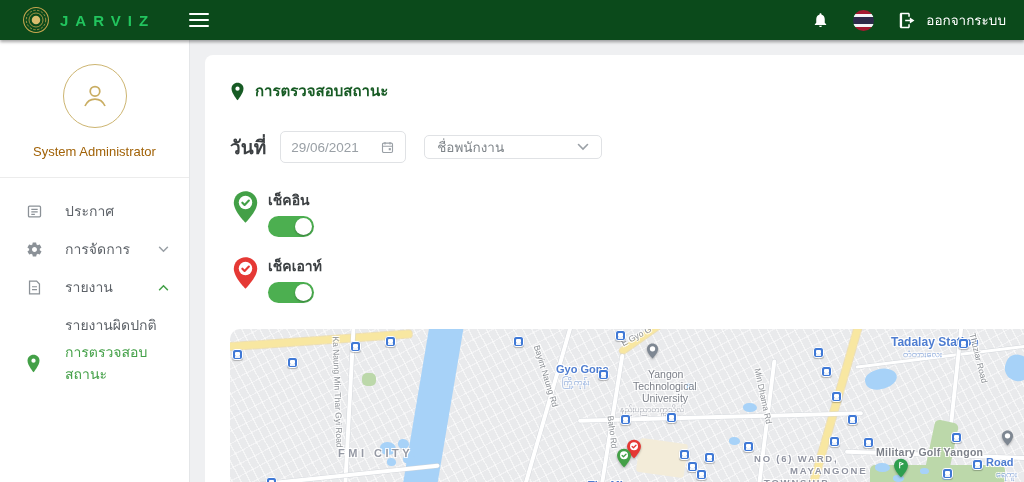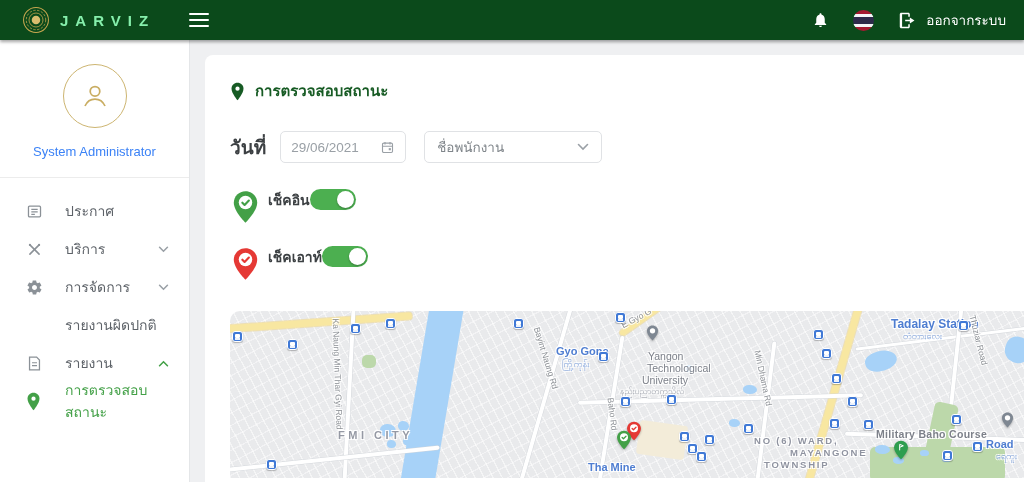--- a/index.html
+++ b/index.html
@@ -9,67 +9,67 @@
     font-family:"Liberation Sans","DejaVu Sans",sans-serif;
     background:#eff0f2;
   }
   
   .topbar {
     height:40px; background:#0b4a1b; display:flex; align-items:center;
     padding:0 18px 0 22px; position:relative; z-index:9;
     box-shadow:0 2px 3px rgba(0,0,0,.35);
   }
   .brand-wrap { display:flex; align-items:center; gap:10px; }
-  .brand { color:#86efac; letter-spacing:7px; font-size:15px; font-weight:600; }
+  .brand { color:#22c55e; letter-spacing:7px; font-size:15px; font-weight:600; }
   .hamburger { margin-left:34px; width:20px; cursor:pointer; }
   .hamburger span { display:block; height:2.5px; background:#fff; margin:3.4px 0; border-radius:1px; }
   .topbar-right { margin-left:auto; display:flex; align-items:center; gap:24px; }
   .flag {
     width:21px; height:21px; border-radius:50%;
     background:linear-gradient(180deg,#a51931 0%,#a51931 18%,#f4f5f8 18%,#f4f5f8 34%,#2d2a4a 34%,#2d2a4a 66%,#f4f5f8 66%,#f4f5f8 82%,#a51931 82%);
     cursor:pointer;
   }
   .logout { display:flex; align-items:center; gap:9px; color:#fff; font-size:13.5px; cursor:pointer; }
   .iconbtn { display:flex; align-items:center; cursor:pointer; }
   
   .shell { display:flex; height:442px; }
   .sidebar { width:190px; background:#fff; border-right:1px solid #e4e6e8; flex:none; }
   .profile { text-align:center; padding-top:24px; padding-bottom:18px; }
   .avatar {
     width:64px; height:64px; margin:0 auto 16px; border:1.5px solid #cdb571;
     border-radius:50%; display:flex; align-items:center; justify-content:center;
   }
-  .profile-name { font-size:13px; color:#3b82f6; }
+  .profile-name { font-size:13px; color:#a16207; }
   .divider { height:1px; background:#ececec; }
   .menu { padding-top:14px; }
   .menu-item { display:flex; align-items:center; height:38px; padding:0 20px 0 26px; font-size:14px; color:#5d6268; cursor:pointer; }
   .menu-item .mi-icon { width:18px; display:flex; margin-right:21px; flex:none; }
   .menu-item .mi-chev { margin-left:auto; display:flex; }
   .menu-item.sub { padding-left:65px; }
   .menu-item.active { color:#43a047; }
   
   .content { flex:1; background:#eff0f2; overflow:hidden; }
   .card { margin:15px 0 0 15px; background:#fff; border-radius:8px 0 0 0; height:427px; padding:24px 0 0 25px; }
   .card-title { display:flex; align-items:center; gap:10px; color:#175b24; font-weight:bold; font-size:15px; }
   .form-row { display:flex; align-items:center; margin-top:28px; }
   .form-label { font-size:19px; font-weight:bold; color:#3c4043; margin-right:14px; }
   .date-input {
     width:126px; height:32px; border:1px solid #e0e2e5; border-radius:5px;
     display:flex; align-items:center; padding:0 10px; gap:6px; background:#fff;
   }
   .date-input input { border:none; outline:none; width:100%; color:#9aa0a6; font-size:13.5px; font-family:inherit; padding:0; background:transparent; }
   .select-box {
-    width:178px; height:32px; border:1px solid #e0e2e5; border-radius:5px;
+    width:178px; height:24px; border:1px solid #e0e2e5; border-radius:5px;
     display:flex; align-items:center; justify-content:space-between;
     padding:0 12px; margin-left:18px; color:#80868b; font-size:13.5px; cursor:pointer; background:#fff;
   }
   .toggle-row { display:flex; align-items:flex-start; margin-top:26px; }
   .toggle-row + .toggle-row { margin-top:18px; }
   .toggle-pin { width:27px; margin:1px 9px 0 2px; flex:none; }
-  .toggle-col { display:flex; flex-direction:row; }
+  .toggle-col { display:flex; flex-direction:column; }
   .toggle-label { font-size:14px; font-weight:600; color:#3c4043; margin-bottom:5px; }
   .switch { width:46px; height:21px; border-radius:11px; background:#ccc; position:relative; cursor:pointer; }
   .switch.on { background:#4caf50; }
   .switch .knob { position:absolute; top:2px; left:2px; width:17px; height:17px; border-radius:50%; background:#fff; box-shadow:0 1px 2px rgba(0,0,0,.3); }
   .switch.on .knob { left:27px; }
   
   .map { position:relative; margin-top:26px; height:167px; border-radius:10px 0 0 0; background:#e9eaec; overflow:hidden; cursor:grab; }
   .map::before {
     content:""; position:absolute; inset:0; z-index:0;
     background:
@@ -161,62 +161,47 @@
           <span class="mi-icon">
             <svg viewBox="0 0 24 24" width="17" height="17" fill="none" stroke="#8b9197" stroke-width="1.8">
               <rect x="3.5" y="4.5" width="17" height="15" rx="1.5"></rect>
               <path d="M7.5 9h9M7.5 12.5h9M7.5 16h5"></path>
             </svg>
           </span>
           <span class="mi-label">ประกาศ</span>
         </div>
         <div class="menu-item">
           <span class="mi-icon">
-            <svg viewBox="0 0 24 24" width="17" height="17" fill="none" stroke="#8b9197" stroke-width="2.2" stroke-linecap="round">
-              <path d="M5.5 5.5l13 13M18.5 5.5l-13 13"></path>
-              <circle cx="5.5" cy="5.5" r="1.5" fill="#8b9197" stroke="none"></circle>
-              <circle cx="18.5" cy="5.5" r="1.5" fill="#8b9197" stroke="none"></circle>
-            </svg>
-          </span>
-          <span class="mi-label">บริการ</span>
-          <span class="mi-chev">
-            <svg width="11" height="7" viewBox="0 0 12 8" fill="none" stroke="#9aa0a6" stroke-width="1.8" stroke-linecap="round">
-              <path d="M1.5 1.5L6 6l4.5-4.5"></path>
-            </svg>
-          </span>
-        </div>
-        <div class="menu-item">
-          <span class="mi-icon">
             <svg viewBox="0 0 24 24" width="17" height="17" fill="#8b9197">
               <path d="M19.4 13c0-.3.1-.7.1-1s0-.7-.1-1l2.1-1.6c.2-.2.2-.4.1-.6l-2-3.5c-.1-.2-.4-.3-.6-.2l-2.5 1c-.5-.4-1.1-.7-1.7-1l-.4-2.6c0-.2-.2-.4-.5-.4h-4c-.2 0-.4.2-.5.4l-.4 2.6c-.6.2-1.1.6-1.7 1l-2.5-1c-.2-.1-.5 0-.6.2l-2 3.5c-.1.2-.1.5.1.6L4.5 11c0 .3-.1.7-.1 1s0 .7.1 1l-2.1 1.6c-.2.2-.2.4-.1.6l2 3.5c.1.2.4.3.6.2l2.5-1c.5.4 1.1.7 1.7 1l.4 2.6c0 .2.2.4.5.4h4c.2 0 .4-.2.5-.4l.4-2.6c.6-.2 1.2-.6 1.7-1l2.5 1c.2.1.5 0 .6-.2l2-3.5c.1-.2.1-.5-.1-.6L19.4 13zM12 15.5c-1.9 0-3.5-1.6-3.5-3.5s1.6-3.5 3.5-3.5 3.5 1.6 3.5 3.5-1.6 3.5-3.5 3.5z"></path>
             </svg>
           </span>
           <span class="mi-label">การจัดการ</span>
           <span class="mi-chev">
             <svg width="11" height="7" viewBox="0 0 12 8" fill="none" stroke="#9aa0a6" stroke-width="1.8" stroke-linecap="round">
               <path d="M1.5 1.5L6 6l4.5-4.5"></path>
             </svg>
           </span>
-        </div>
-        <div class="menu-item sub">
-          <span class="mi-label">รายงานผิดปกติ</span>
         </div>
         <div class="menu-item">
           <span class="mi-icon">
             <svg viewBox="0 0 24 24" width="17" height="17" fill="none" stroke="#8b9197" stroke-width="1.8">
               <path d="M5 3h10l4 4v14H5z"></path>
               <path d="M8.5 11h7M8.5 15h7" stroke-width="1.6"></path>
             </svg>
           </span>
           <span class="mi-label">รายงาน</span>
           <span class="mi-chev">
             <svg width="11" height="7" viewBox="0 0 12 8" fill="none" stroke="#43a047" stroke-width="1.8" stroke-linecap="round">
               <path d="M1.5 6.5L6 2l4.5 4.5"></path>
             </svg>
           </span>
+        </div>
+        <div class="menu-item sub">
+          <span class="mi-label">รายงานผิดปกติ</span>
         </div>
         <div class="menu-item active">
           <span class="mi-icon">
             <svg viewBox="0 0 24 30" width="15" height="19">
               <path d="M12 1C6.6 1 2.4 5.2 2.4 10.4 2.4 17.4 12 29 12 29s9.6-11.6 9.6-18.6C21.6 5.2 17.4 1 12 1z" fill="#43a047"></path>
               <circle cx="12" cy="10.5" r="3.4" fill="#fff"></circle>
             </svg>
           </span>
           <span class="mi-label">การตรวจสอบสถานะ</span>
         </div>
@@ -314,30 +299,30 @@
           <div class="shape water lake" style="left: 635px; top: 40px; width: 32px; height: 20px; transform: rotate(-15deg);"></div>
           <div class="shape water lake" style="left: 645px; top: 134px; width: 15px; height: 9px;"></div>
           <div class="shape water lake" style="left: 663px; top: 146px; width: 11px; height: 7px;"></div>
           <div class="shape water lake" style="left: 690px; top: 139px; width: 9px; height: 6px;"></div>
           <div class="shape water lake" style="left: 712px; top: 145px; width: 9px; height: 6px;"></div>
           <div class="shape water lake" style="left: 775px; top: 26px; width: 26px; height: 26px; transform: rotate(20deg);"></div>
           <span class="map-label area" style="left: 108px; top: 118px;">FMI CITY</span>
           <span class="map-label blue" style="left: 326px; top: 34px;">Gyo Gone</span>
           <span class="map-label blue-sub" style="left: 332px; top: 47px;">ကြို့ကုန်း</span>
           <span class="map-label gray" style="left: 418px; top: 39px;">Yangon</span>
-          <span class="map-label gray" style="left: 417px; top: 51px;">Technological</span>
+          <span class="map-label gray" style="left: 403px; top: 51px;">Technological</span>
           <span class="map-label gray" style="left: 412px; top: 63px;">University</span>
           <span class="map-label gray-sub" style="left: 390px; top: 75px;">နည်းပညာတက္ကသိုလ်</span>
           <span class="map-label blue-lg" style="left: 661px; top: 6px;">Tadalay Station</span>
           <span class="map-label blue-sub" style="left: 673px; top: 19px;">တံတားလေး</span>
           <span class="map-label roadlbl" style="left: 505px; top: 62px; transform: rotate(78deg);">Min Dhama Rd</span>
           <span class="map-label area-sm" style="left: 524px; top: 124px;">NO (6) WARD,</span>
           <span class="map-label area-sm" style="left: 560px; top: 136px;">MAYANGONE</span>
           <span class="map-label area-sm" style="left: 534px; top: 148px;">TOWNSHIP</span>
-          <span class="map-label gray-md" style="left: 646px; top: 117px;">Military Baho Course</span>
+          <span class="map-label gray-md" style="left: 646px; top: 117px;">Military Golf Yangon</span>
           <span class="map-label blue" style="left: 756px; top: 127px;">Road</span>
           <span class="map-label blue-sub" style="left: 758px; top: 139px; padding-left: 8px;">ရေကူး</span>
           <span class="map-label blue" style="left: 358px; top: 150px;">Tha Mine</span>
           <span class="map-label roadlbl" style="left: 723px; top: 24px; transform: rotate(76deg);">Thuziar Road</span>
           <span class="map-label roadlbl" style="left: 284px; top: 42px; transform: rotate(73deg);">Bayint Naung Rd</span>
           <span class="map-label roadlbl" style="left: 52px; top: 58px; transform: rotate(88deg);">Ka Naung Min Thar Gyi Road</span>
           <span class="map-label roadlbl" style="left: 390px; top: 2px; transform: rotate(-28deg);">E Gyo G</span>
           <span class="map-label roadlbl" style="left: 366px; top: 98px; transform: rotate(83deg);">Baho Rd</span>
           <span class="bus" style="left: 120px; top: 12px;"></span>
           <span class="bus" style="left: 155px; top: 7px;"></span>

